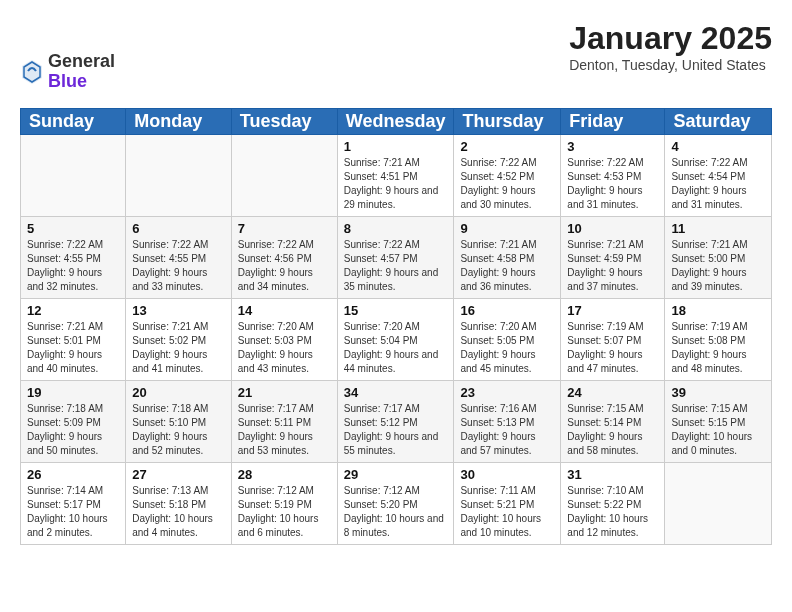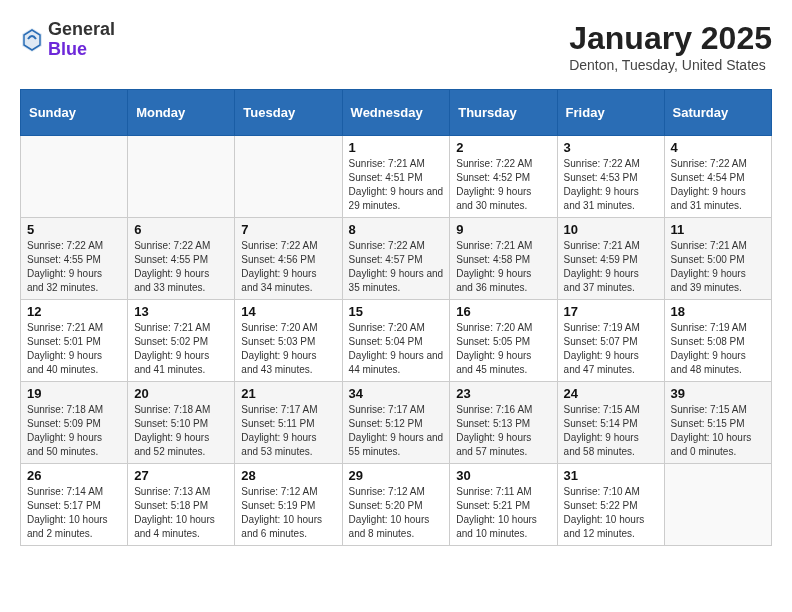--- a/index.html
+++ b/index.html
@@ -12,20 +12,21 @@
     }
     .header {
       display: flex;
       justify-content: space-between;
       align-items: flex-start;
       margin-bottom: 16px;
     }
     .logo {
       display: flex;
       align-items: center;
+      margin-top: 32px;
     }
     .logo-text {
       display: flex;
       flex-direction: column;
       font-weight: bold;
       font-size: 18px;
       line-height: 1.1;
     }
     .logo-general { color: #333; }
     .logo-blue { color: #6d28d9; }
@@ -48,22 +49,22 @@
     }
     .calendar {
       width: 100%;
       border-collapse: collapse;
       border: 1px solid #ccc;
     }
     .calendar th {
       background-color: #2a6db5;
       color: #fff;
       text-align: left;
-      padding: 15px 8px;
-      font-size: 13px;
+      padding: 2px 8px;
+      font-size: 18px;
       border: 1px solid #1a5da5;
     }
     .calendar td {
       border: 1px solid #ccc;
       vertical-align: top;
       padding: 4px 6px;
       font-size: 11px;
       color: #333;
       width: 108px;
       min-height: 80px;

